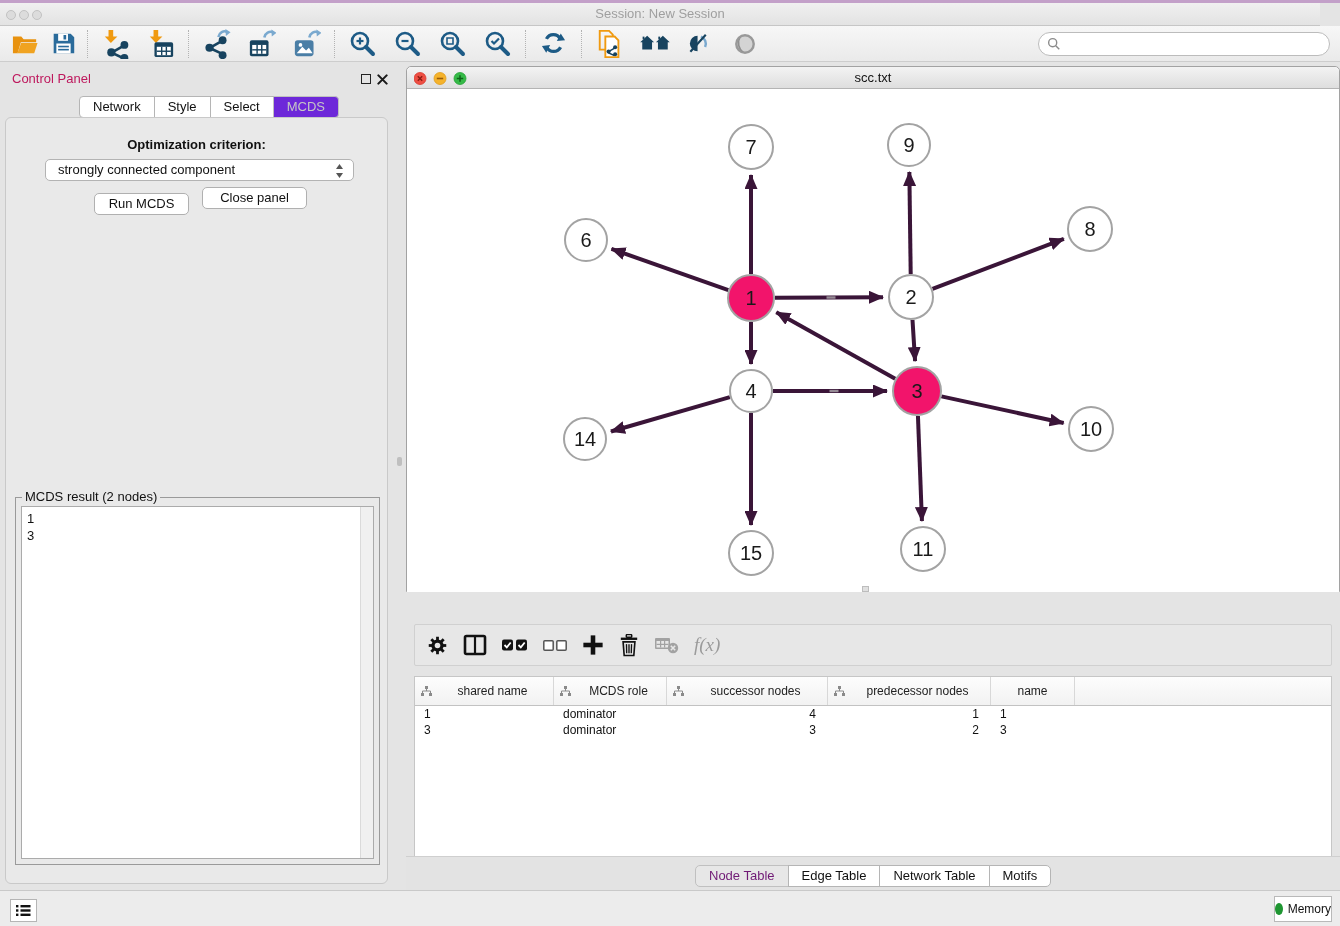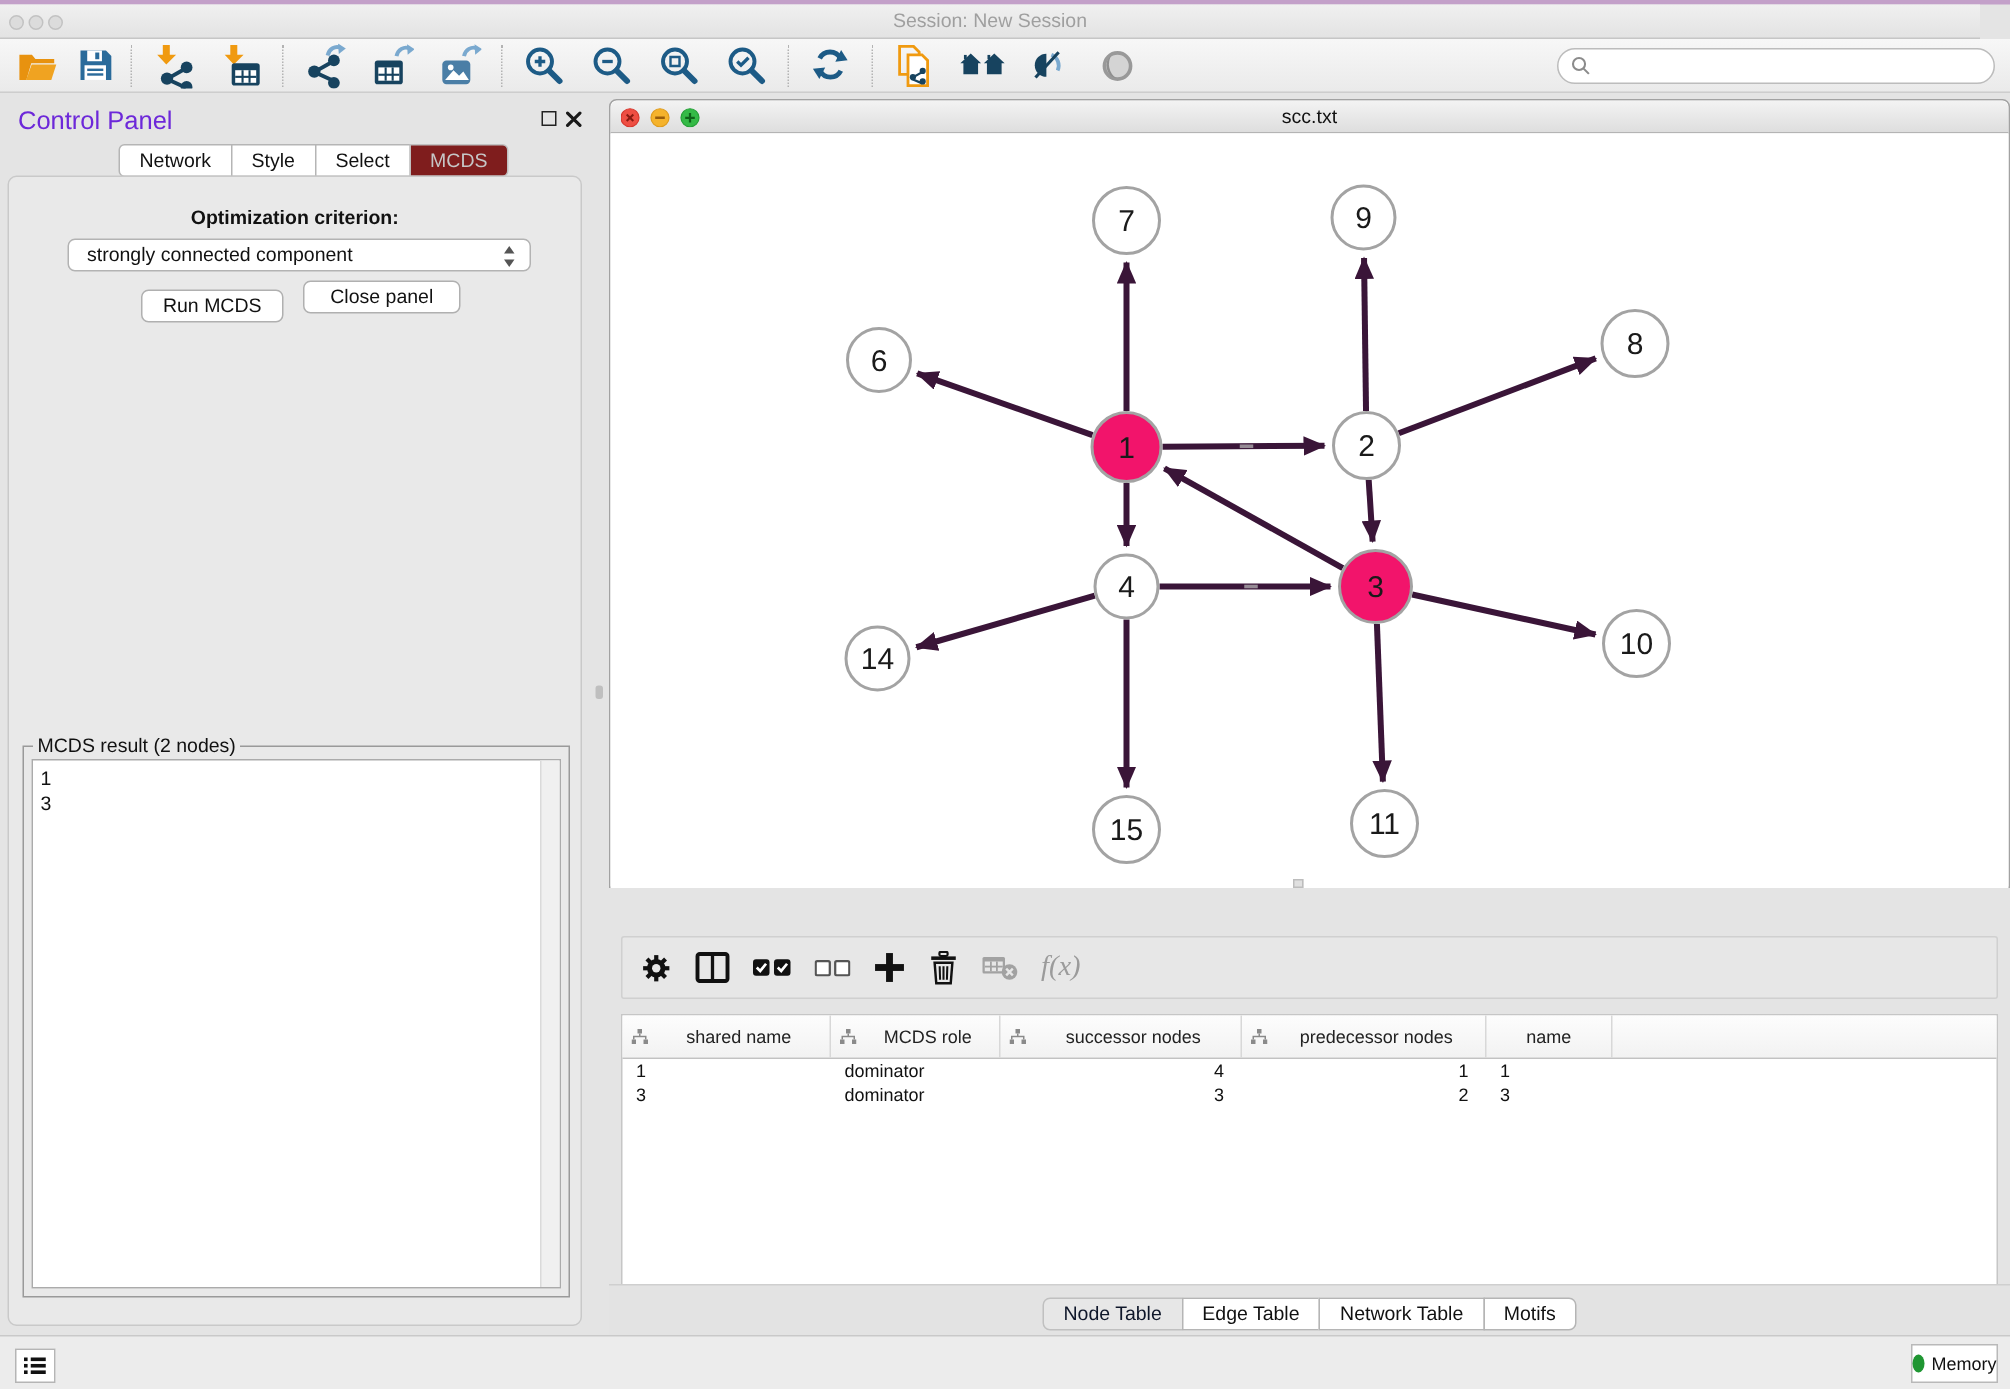--- a/index.html
+++ b/index.html
@@ -10,27 +10,27 @@
 .titlebar{left:0;top:3px;width:1320px;height:23px;background:linear-gradient(#f0f0f0,#e3e3e3);border-bottom:1px solid #c6c6c6;}
 .titlebar .title{width:100%;text-align:center;line-height:22px;color:#9f9f9f;font-size:13px;}
 .tl{position:absolute;top:7px;width:10px;height:10px;border-radius:50%;background:#dcdcdc;border:1px solid #c2c2c2;}
 .toolbar{left:0;top:26px;width:1340px;height:36px;background:linear-gradient(#f7f7f7,#eaeaea);border-bottom:1px solid #cdcdcd;display:flex;align-items:center;padding-left:6px;}
 .tbicon{width:45px;height:30px;display:flex;align-items:center;justify-content:center;flex:0 0 auto;}
 .tbicon.narrow{width:38px;}
 .sep{width:1px;height:28px;border-left:1px dotted #b3b3b3;margin:0 5px;flex:0 0 auto;}
 .searchbox{position:absolute;right:10px;top:6px;width:292px;height:24px;background:#fff;border:1px solid #bcbcbc;border-radius:12px;display:flex;align-items:center;padding-left:8px;}
 .cpanel{left:0;top:66px;width:393px;height:824px;}
 .phead{position:absolute;left:0;top:0;width:100%;height:26px;}
-.phead .ptitle{position:absolute;left:12px;top:5px;font-size:17px;color:#6d28d9;}
+.phead .ptitle{position:absolute;left:12px;top:5px;font-size:13px;color:#be185d;}
 .float-ic{position:absolute;width:10px;height:10px;border:1.4px solid #222;background:transparent;}
 .close-ic{position:absolute;width:11px;height:11px;}
 .tabs{position:absolute;left:79px;top:30px;display:flex;}
 .tab{height:22px;line-height:20px;padding:0 13px;background:#fff;border:1px solid #b5b5b5;margin-left:-1px;font-size:13px;}
 .tab.first{border-radius:4px 0 0 4px;margin-left:0;}
-.tab.disabled{background:#7f1d1d;color:#c6c6c6;border-radius:0 4px 4px 0;border-color:#c0c0c0;}
+.tab.disabled{background:#6d28d9;color:#c6c6c6;border-radius:0 4px 4px 0;border-color:#c0c0c0;}
 .cbody{position:absolute;left:5px;top:51px;width:383px;height:767px;background:#e9e9e9;border:1px solid #c9c9c9;border-radius:6px;}
 .optlabel{position:absolute;left:0;top:19px;width:100%;text-align:center;font-weight:700;font-size:13px;}
 .selectbox{position:absolute;left:39px;top:41px;width:309px;height:22px;background:#fff;border:1px solid #b3b3b3;border-radius:5px;line-height:20px;padding-left:12px;font-size:13px;}
 .chev{position:absolute;right:9px;top:3px;width:9px;height:16px;}
 .btn{position:absolute;height:22px;background:#fff;border:1px solid #b0b0b0;border-radius:5px;text-align:center;line-height:20px;font-size:13px;}
 .fieldset{position:absolute;left:9px;top:379px;width:365px;height:368px;border:1px solid #9a9a9a;}
 .legend{position:absolute;left:6px;top:-9px;background:#e9e9e9;padding:0 3px;font-size:13px;}
 .resultbox{position:absolute;left:5px;top:8px;width:353px;height:353px;background:#fff;border:1px solid #ababab;}
 .resultbox pre{font-family:"Liberation Sans",sans-serif;font-size:13px;line-height:17px;padding:3px 0 0 5px;}
 .scrolltrack{position:absolute;right:0;top:0;width:13px;height:100%;background:#f0f0f0;border-left:1px solid #dadada;}
@@ -45,21 +45,21 @@
 .ttb{height:26px;display:flex;align-items:center;justify-content:center;margin-right:15px;}
 .ttable{position:absolute;left:8px;top:81px;width:918px;height:180px;background:#fff;border:1px solid #c6c6c6;border-bottom:none;}
 .thead{display:flex;height:29px;border-bottom:1px solid #c2c2c2;background:linear-gradient(#fdfdfd,#f2f2f2);}
 .th{display:flex;align-items:center;border-right:1px solid #d8d8d8;font-size:12px;color:#222;}
 .th .hlabel{flex:1;text-align:center;}
 .trow{display:flex;height:16px;font-size:12px;}
 .td{overflow:hidden;white-space:nowrap;}
 .tabstrip{position:absolute;left:0px;top:261px;width:934px;height:34px;background:#e3e3e3;border-top:1px solid #cfcfcf;}
 .btab{height:22px;line-height:20px;padding:0 13px;background:#fff;border:1px solid #b5b5b5;margin-left:-1px;font-size:13px;float:left;}
 .btabs{position:absolute;left:289px;top:8px;}
-.btab.first{border-radius:5px 0 0 5px;margin-left:0;background:#e7e7e7;color:#0f172a;border-color:#c0c0c0;}
+.btab.first{border-radius:5px 0 0 5px;margin-left:0;background:#e7e7e7;color:#701a75;border-color:#c0c0c0;}
 .btab.last{border-radius:0 5px 5px 0;}
 .statusbar{left:0;top:890px;width:1340px;height:36px;background:#ececec;border-top:1px solid #c9c9c9;}
 .sbtn-left{position:absolute;left:10px;top:8px;width:27px;height:23px;background:#fff;border:1px solid #b5b5b5;display:flex;align-items:center;justify-content:center;}
 .sbtn-right{position:absolute;right:8px;top:5px;width:58px;height:26px;background:#fff;border:1px solid #b9b9b9;display:flex;align-items:center;justify-content:center;font-size:12px;}
 .greendot{width:12px;height:12px;border-radius:50%;background:#1f9632;margin-right:5px;}
 </style>
 </head>
 <body>
 
 <div class="abs top-accent"></div>

